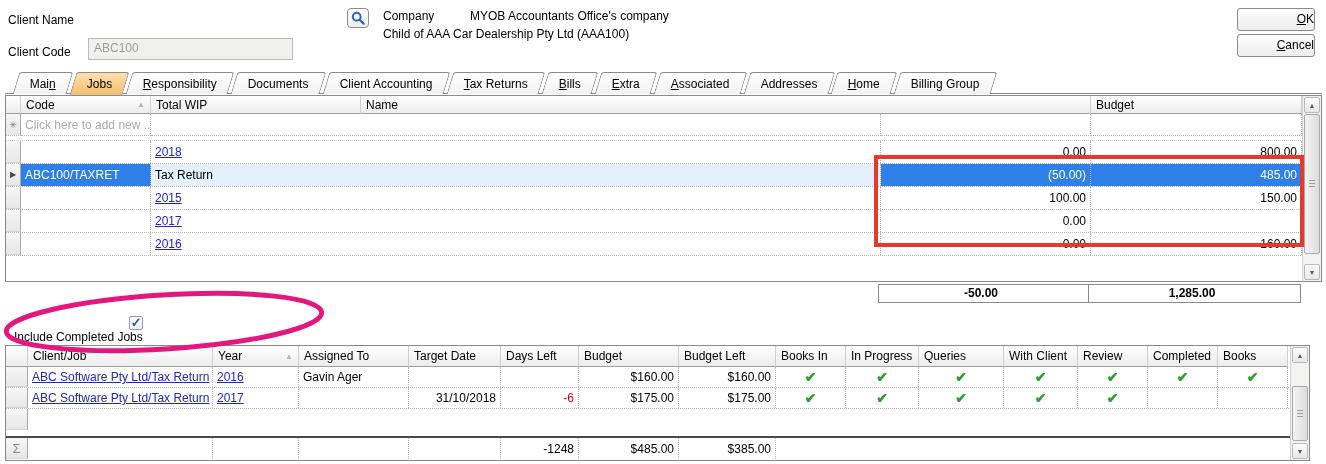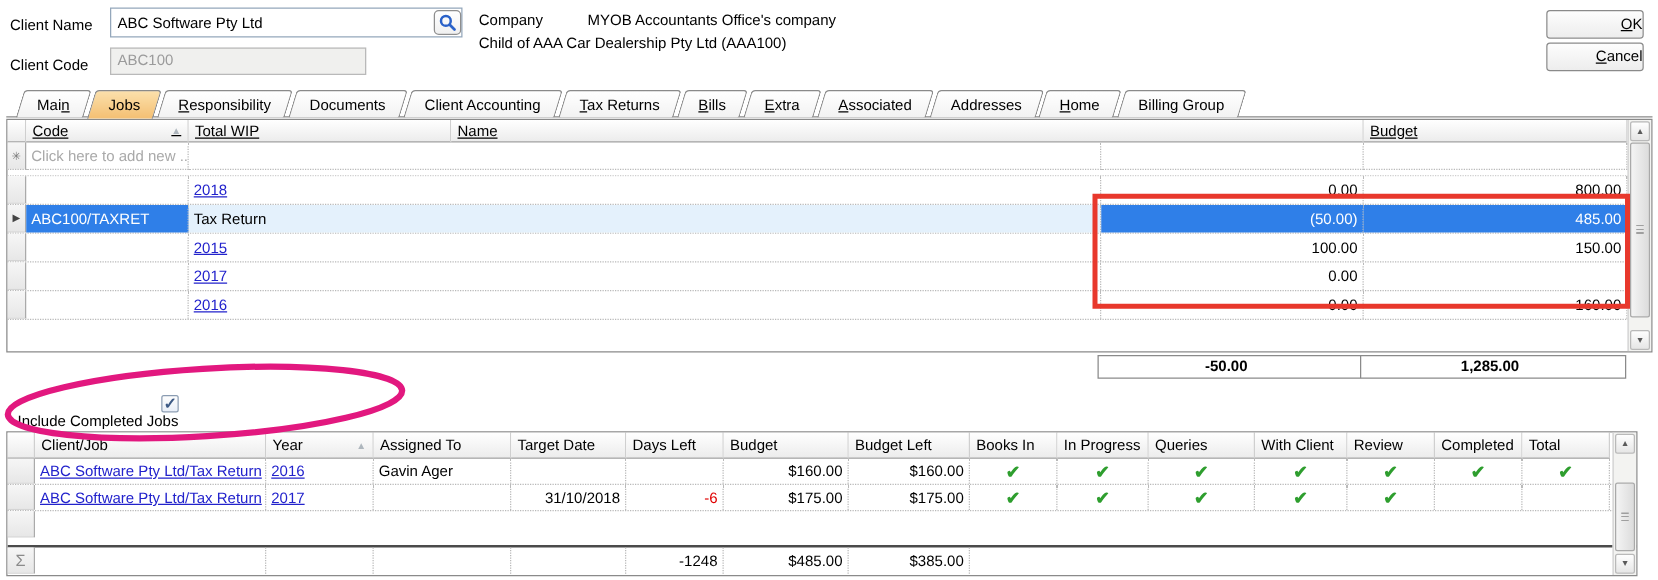--- a/index.html
+++ b/index.html
@@ -42,21 +42,21 @@
   a.glink { color:#2222cc; text-decoration:underline; cursor:pointer; }
   .dotted-bottom { border-bottom:1px dotted #b9b9b9; }
 
   
   .c-rh  { width:15px; flex:none; }
   .c-code{ width:130px; flex:none; }
   .c-name{ width:730px; flex:none; }
   .c-wip { width:210px; flex:none; }
   .c-bud { width:211px; flex:none; }
   .jrow { height:23px; }
-  .jobs-head { height:18px;text-decoration:underline; }
+  .jobs-head { height:18px; }
   .addnew { height:22px; color:#a9a9a9; }
   .addnew .cell, .addnew .rowhdr { border-bottom:1px dotted #b9b9b9; }
   .groupsep { height:5px; border-bottom:1px dotted #cfcfcf; }
   .sel-dark { background:#2f7fe8 !important; color:#fff !important; }
   .sel-soft { background:#e4f1fc; }
 
   
   .vsb { position:absolute; top:0; right:0; width:19px; background:#f3f3f1; border-left:1px solid #d0d0d0; }
   .sb-btn { position:absolute; left:1px; width:16px; height:16px; border:1px solid #b9b9b9; border-radius:2px;
             background:linear-gradient(#fefefe,#e6e6e6); color:#5a5a5a; font-size:7px; display:flex;
@@ -102,21 +102,20 @@
   .redbox { position:absolute; left:874px; top:155px; width:430px; height:92px; border:4px solid #e8382c;
             z-index:40; pointer-events:none; }
   .ellipse-svg { position:absolute; left:-4px; top:286px; z-index:41; pointer-events:none; }
 </style>
 </head>
 <body>
 
 <div class="stage">
 
   <div class="lbl" style="left:8px; top:13px;">Client Name</div>
-  <input class="txtbox" style="left: 88px; top: 6px; width: 282px; height: 24px;" value="ABC Software Pty Ltd">
   <div class="searchbtn">
     <svg width="14" height="14" viewBox="0 0 14 14">
       <circle cx="5.7" cy="5.7" r="3.9" fill="none" stroke="#2a62c9" stroke-width="2"></circle>
       <line x1="8.8" y1="8.8" x2="12.6" y2="12.6" stroke="#2a62c9" stroke-width="2.2" stroke-linecap="round"></line>
     </svg>
   </div>
   <div class="lbl" style="left:8px; top:45px;">Client Code</div>
   <div class="codebox" style="left:88px; top:38px; width:205px; height:22px;">ABC100</div>
 
   <div class="lbl" style="left:383px; top:9px;">Company</div>
@@ -291,21 +290,21 @@
       <div class="hcell d-ck4" style="justify-content:flex-start;">
           <span>With Client</span>
         </div>
       <div class="hcell d-ck" style="justify-content:flex-start;">
           <span>Review</span>
         </div>
       <div class="hcell d-ck" style="justify-content:flex-start;">
           <span>Completed</span>
         </div>
       <div class="hcell d-ck" style="justify-content:flex-start;">
-          <span>Total</span>
+          <span>Books</span>
         </div>
     </div>
 
     <div class="grow drow dotted-bottom">
       <div class="rowhdr d-rh"></div>
       <div class="cell d-cj">
           <a class="glink">ABC Software Pty Ltd/Tax Return</a>
         </div>
       <div class="cell d-yr">
           <a class="glink">2016</a>

